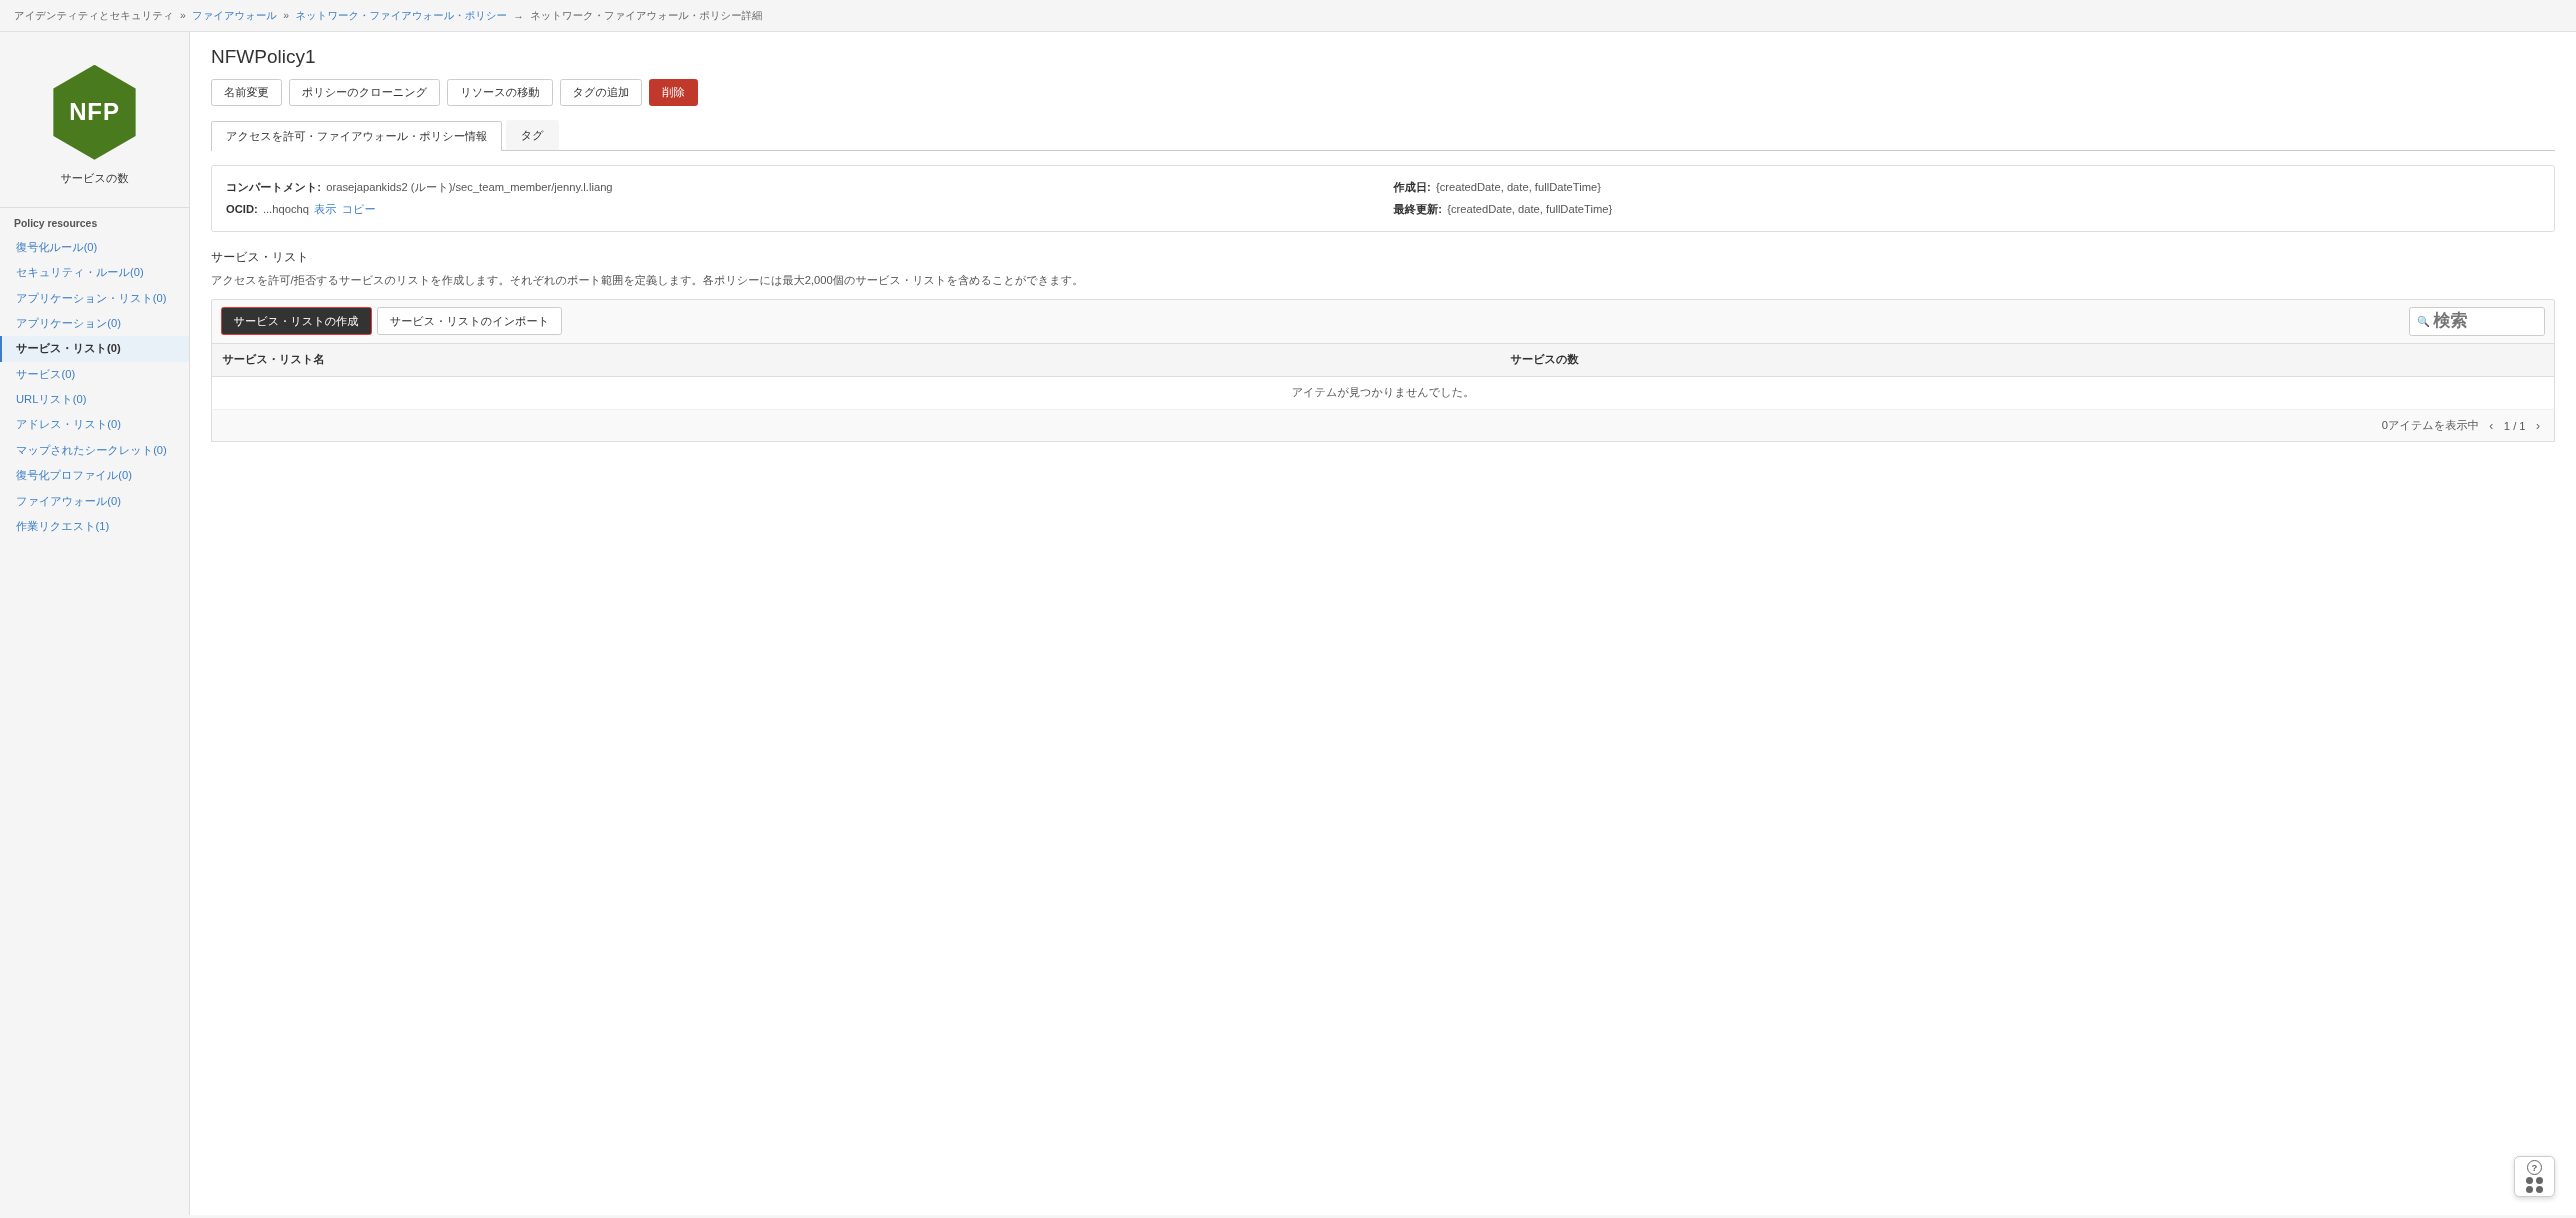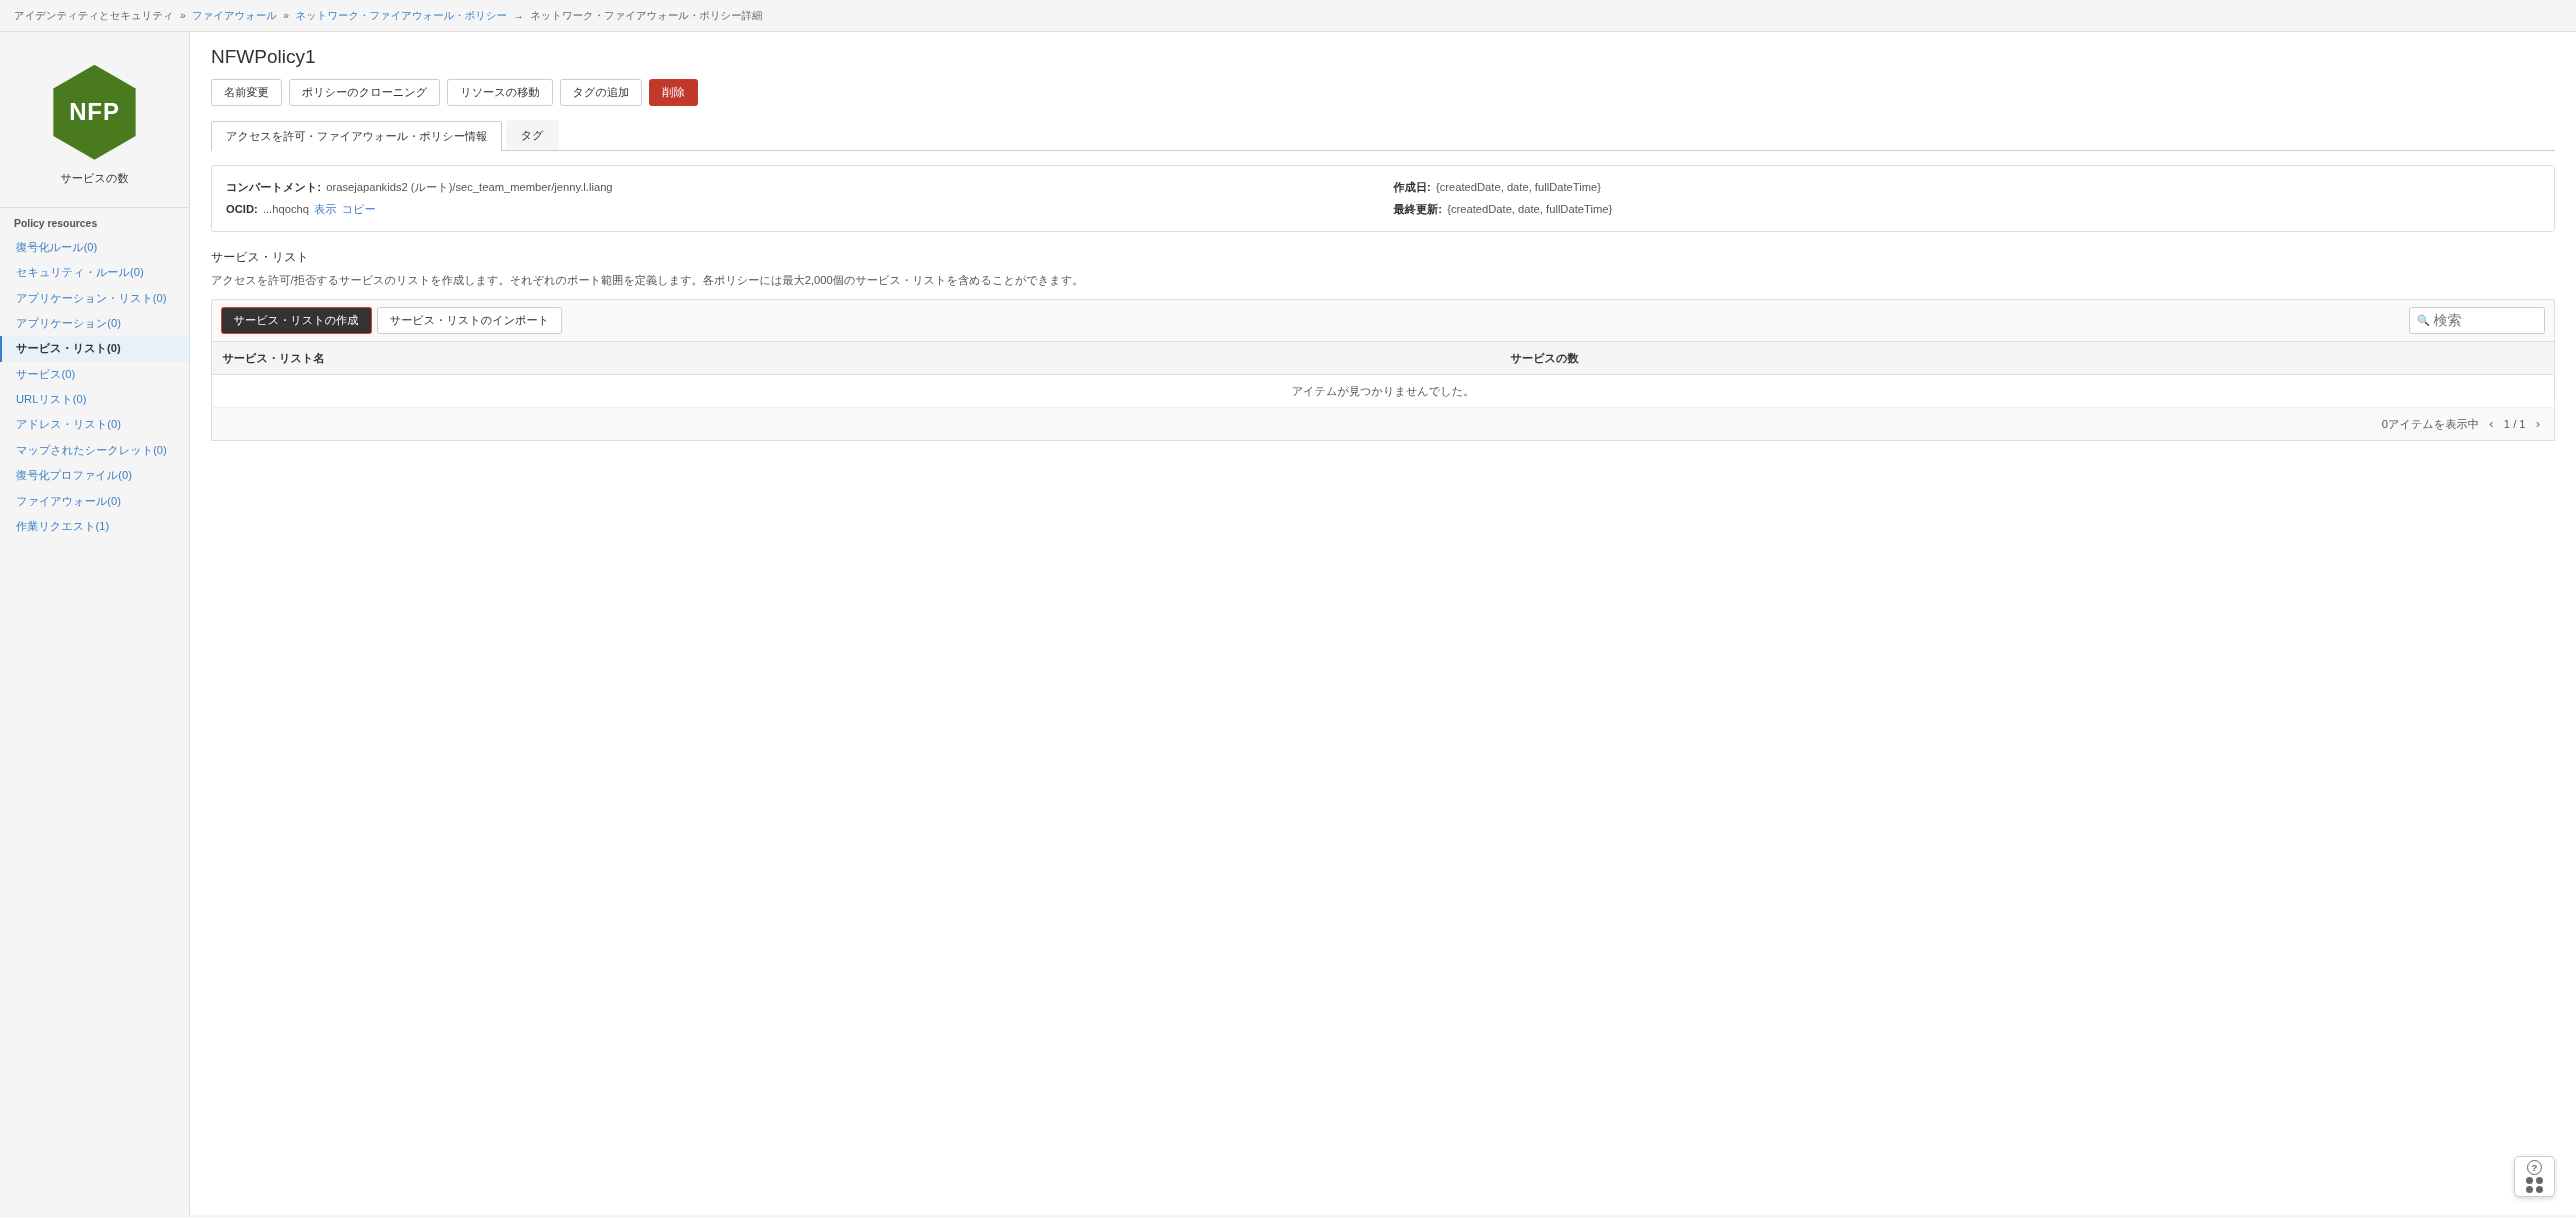--- a/index.html
+++ b/index.html
@@ -255,24 +255,25 @@
       background: #fff;
       gap: 3.5px;
     }
     .search-icon-symbol {
       color: #999;
       font-size: 10.4px;
     }
     .search-input {
       border: none;
       outline: none;
-      font-size: 14px;
+      font-size: 17px;
       color: #999;
       width: 104px;
       background: transparent;
+      font-weight: bold;
     }
 
     
     .data-table {
       width: 100%;
       border-collapse: collapse;
       border: 0.9px solid #ddd;
       background: #fff;
     }
     .data-table th {

